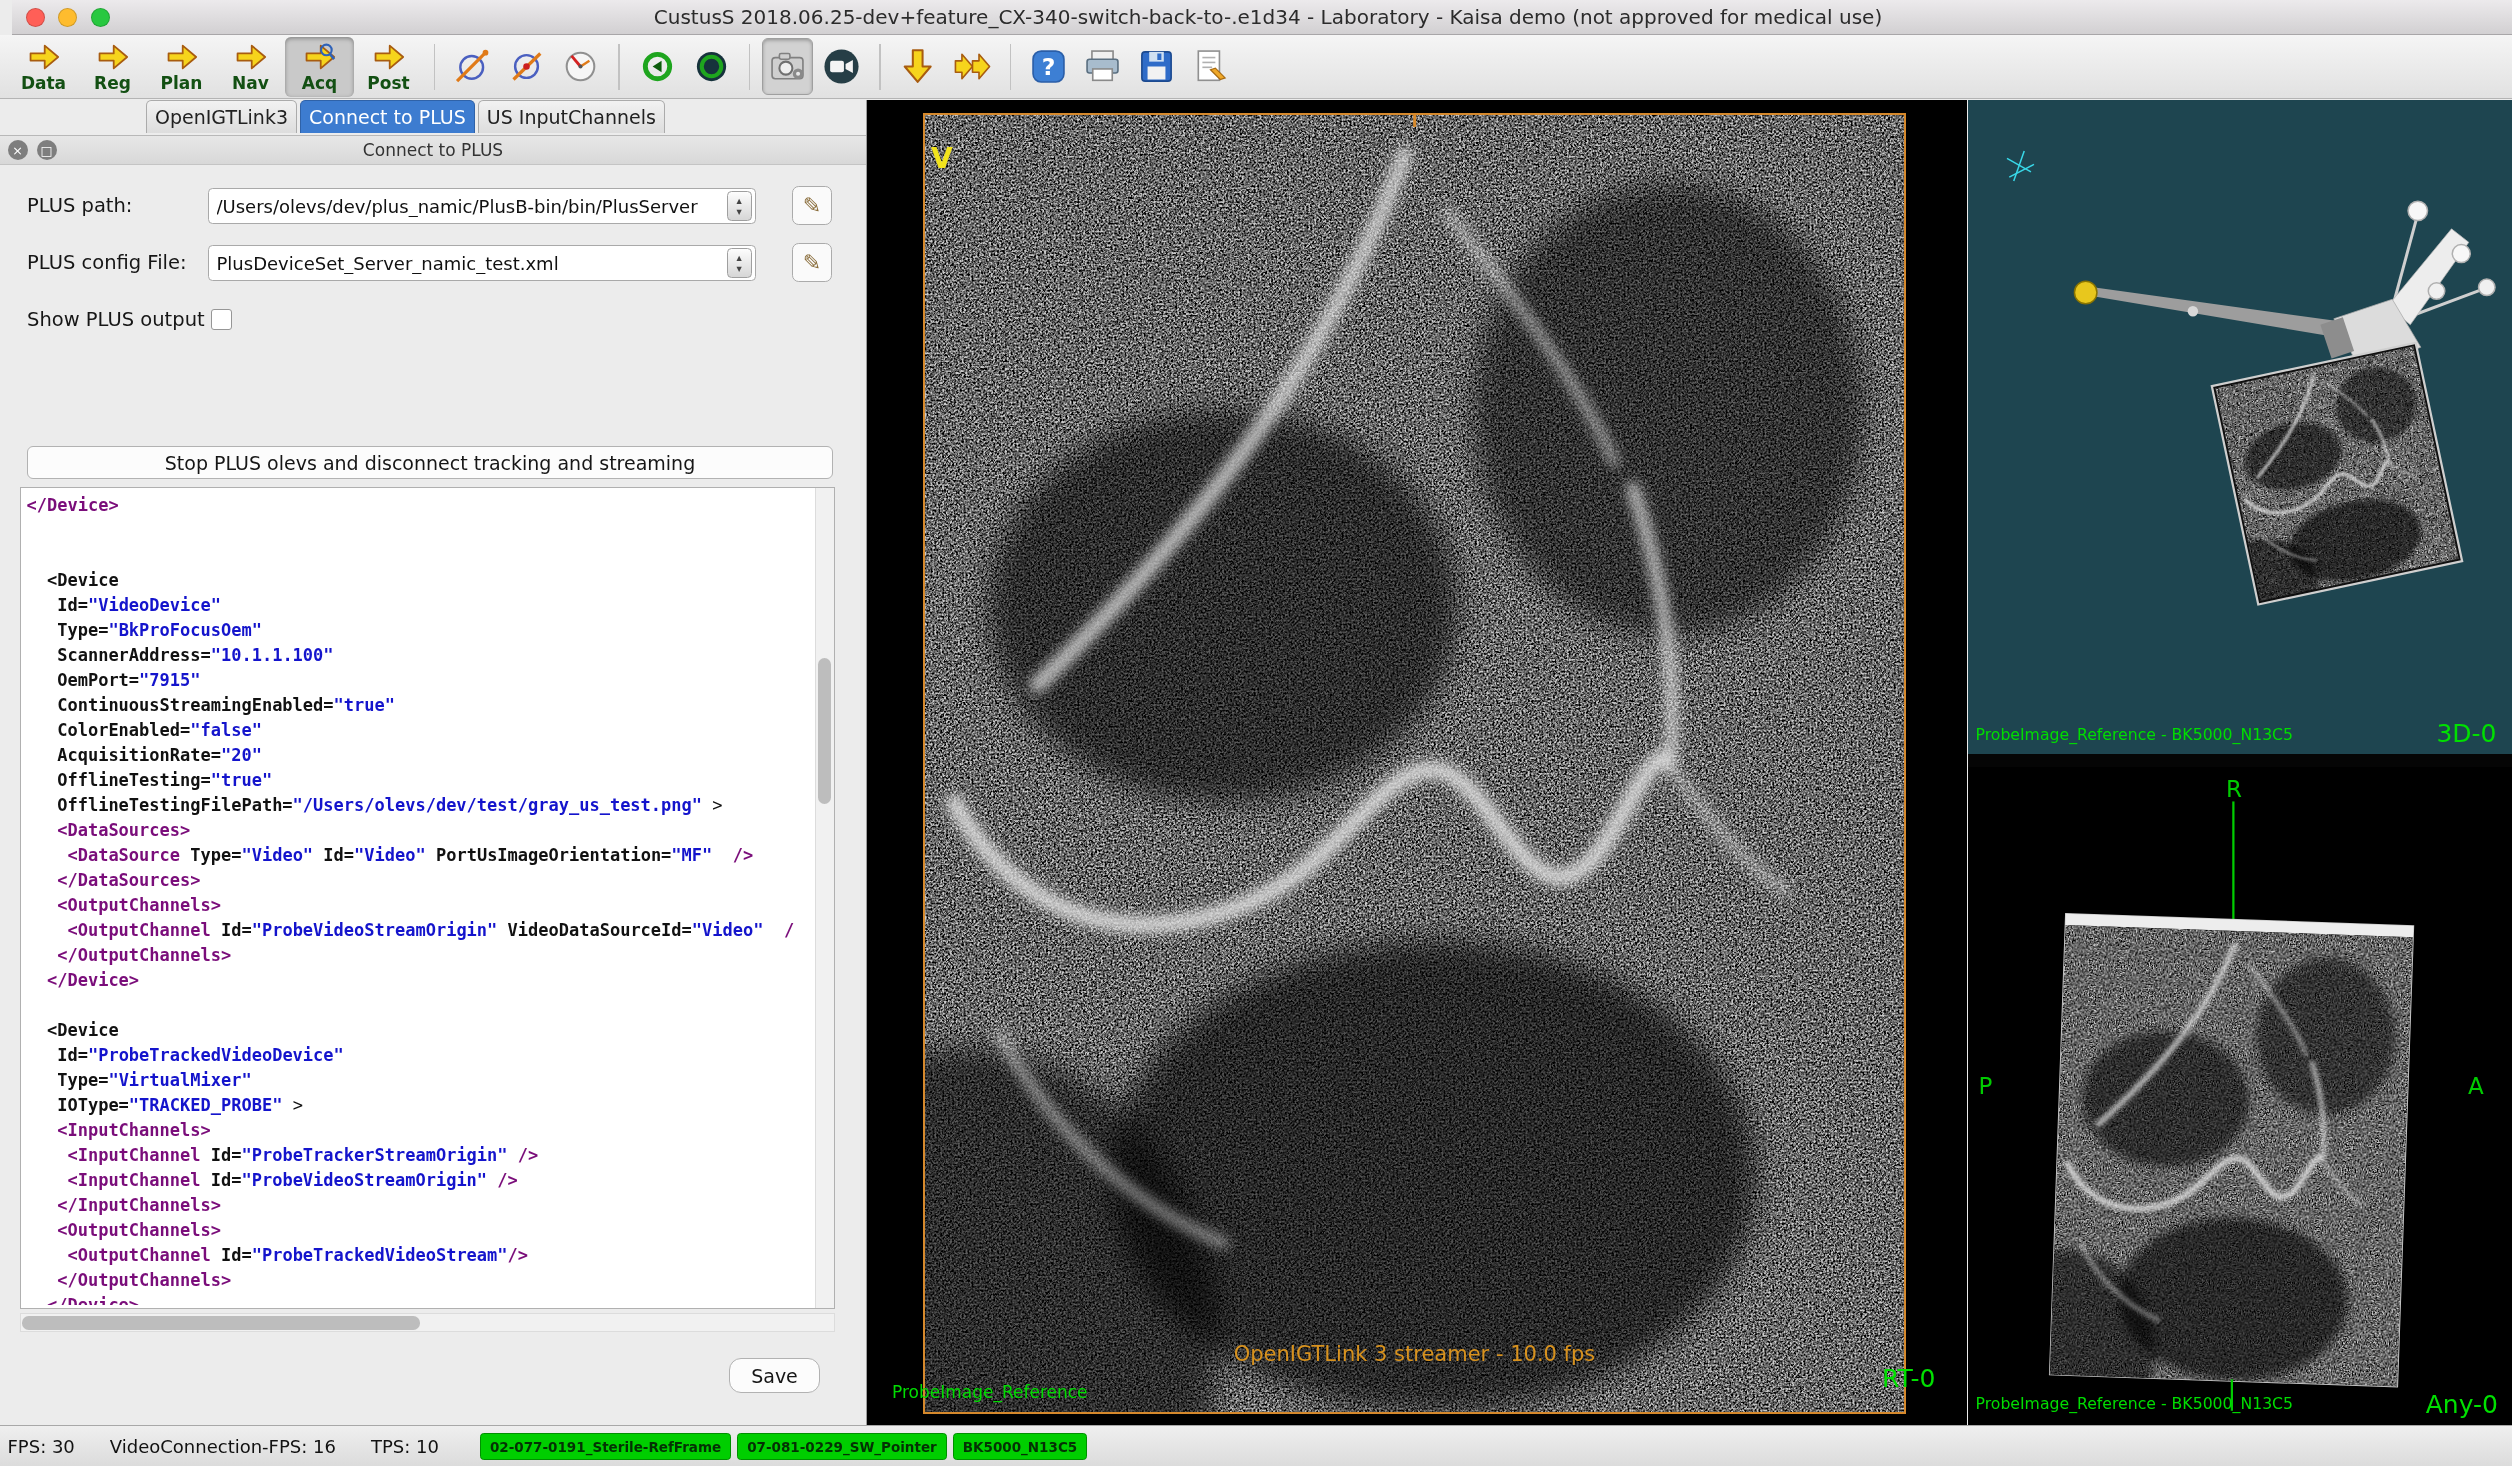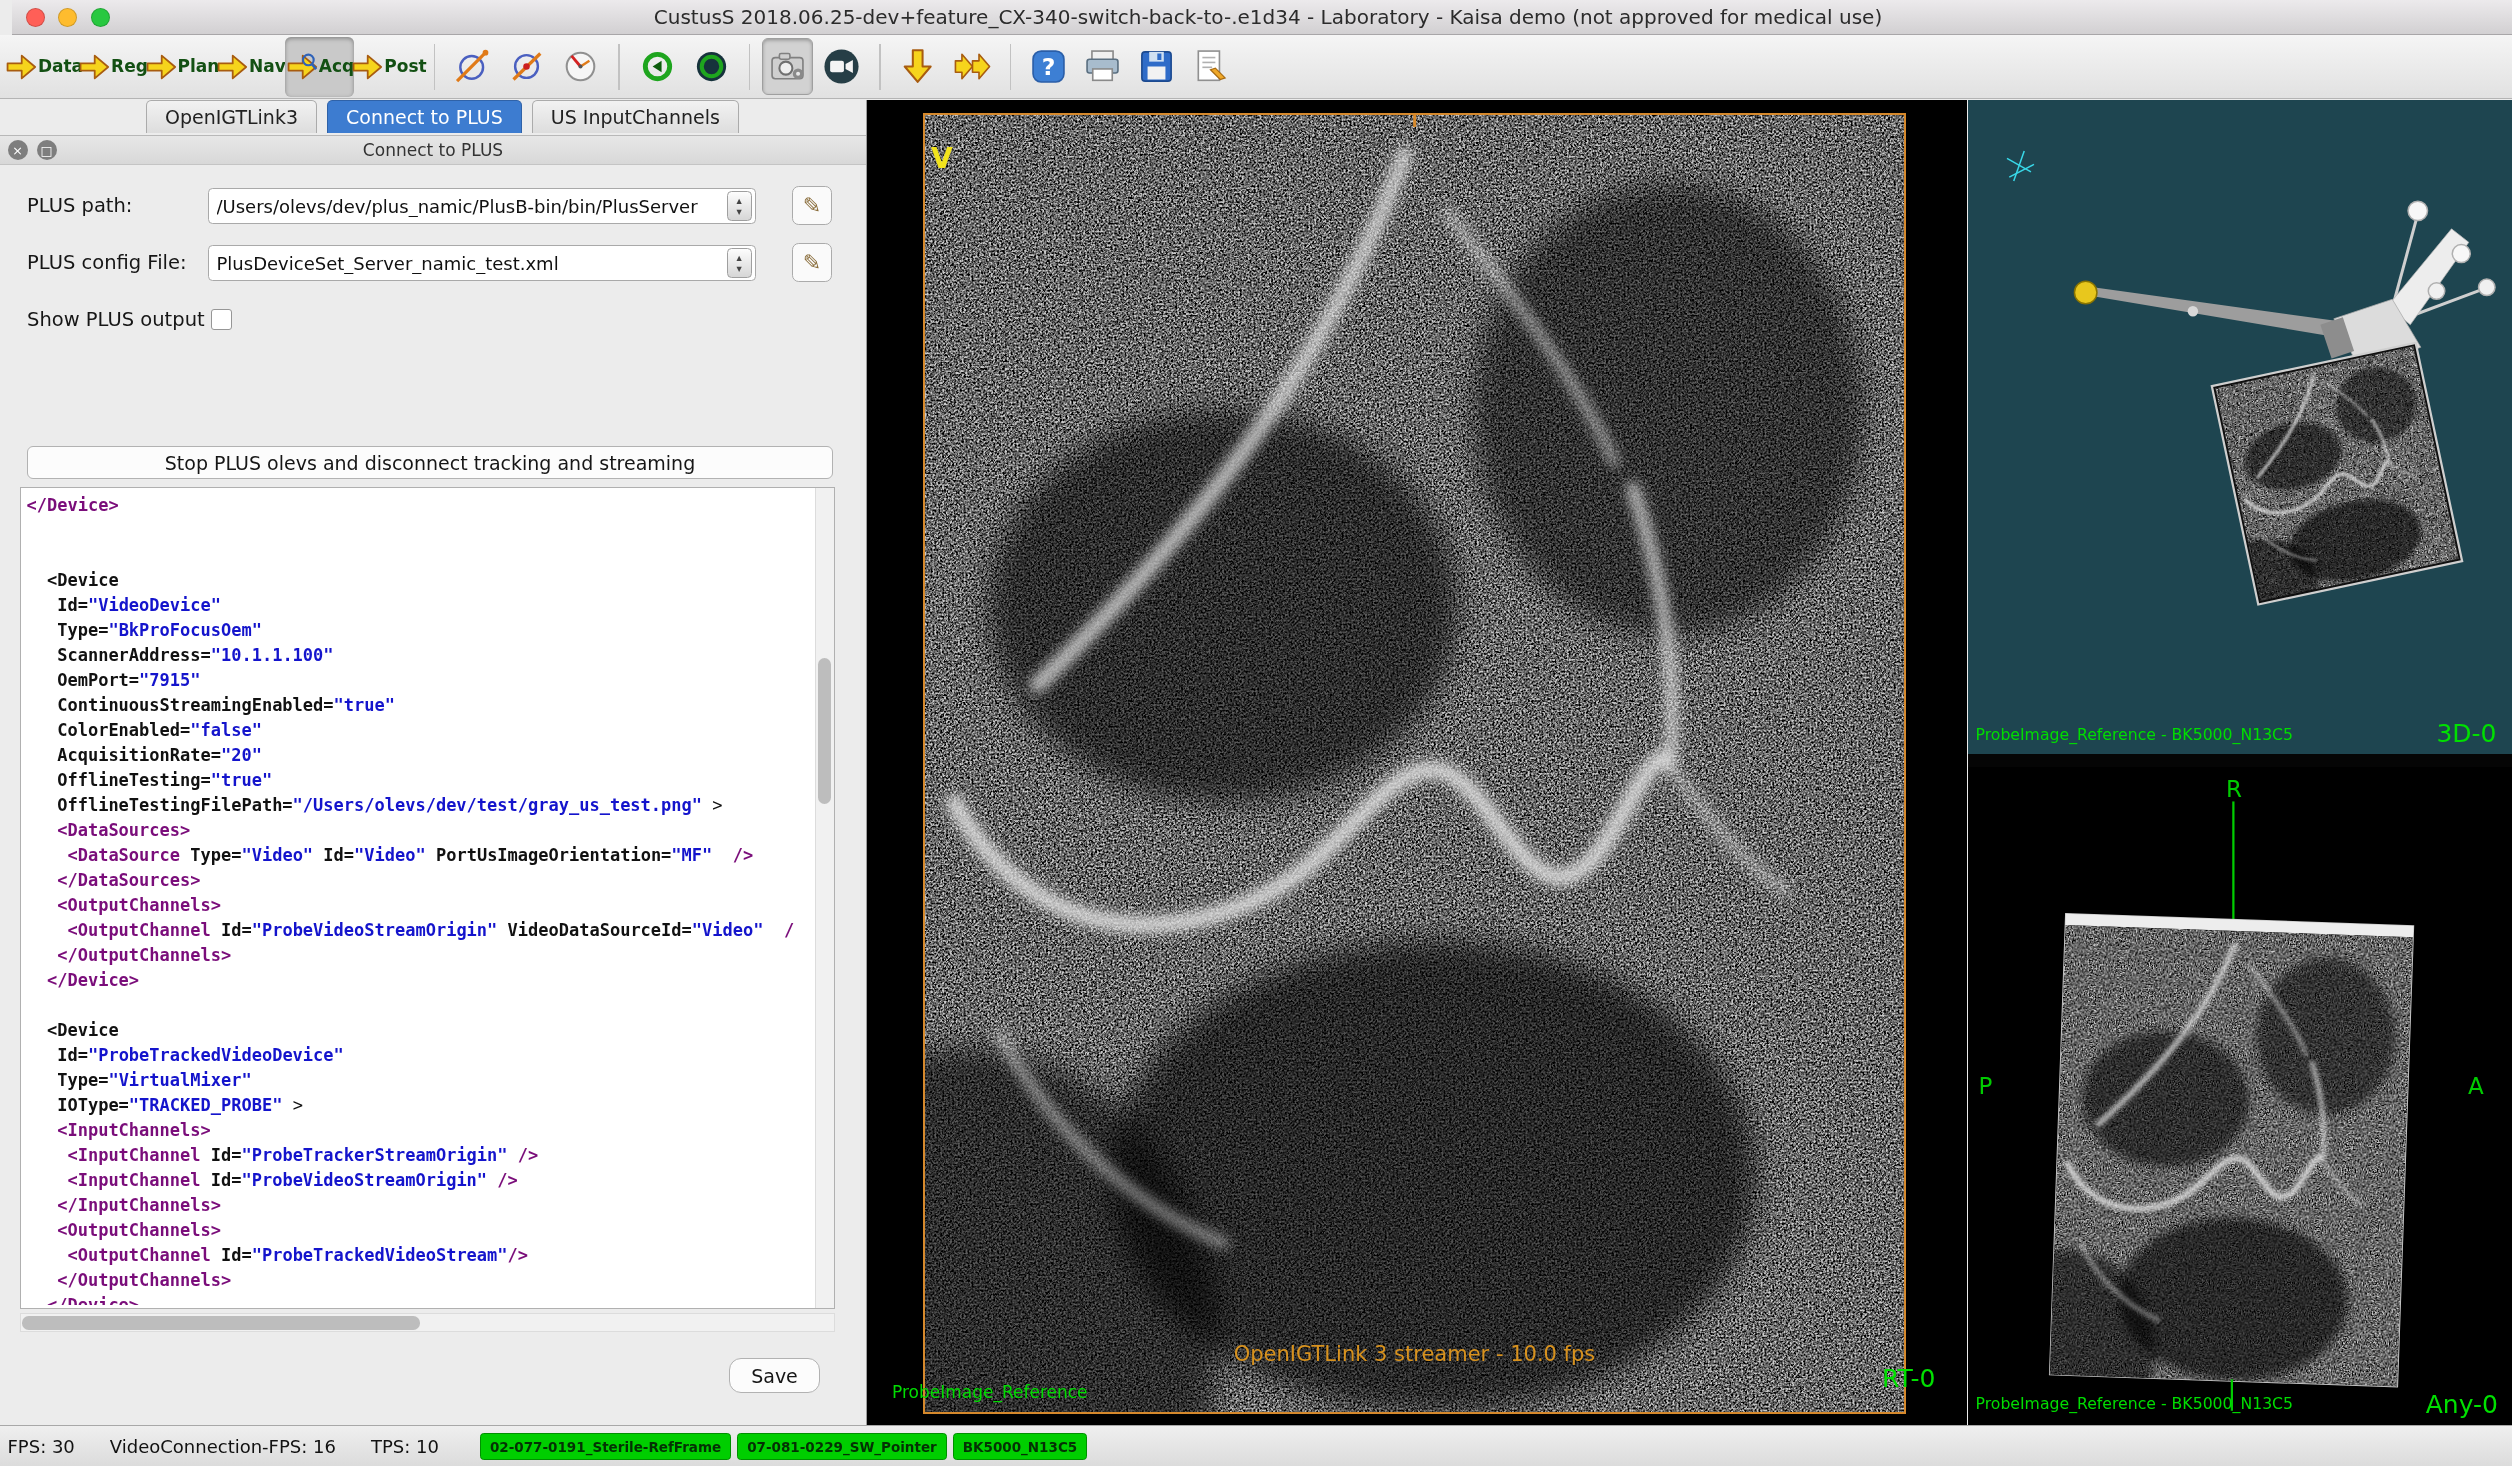--- a/index.html
+++ b/index.html
@@ -7,33 +7,33 @@
 
   
   .titlebar{position:absolute;left:12px;top:0;width:100%;height:35px;background:linear-gradient(#eceaec,#d2d0d2);border-bottom:0.7px solid #a8a6a8;display:flex;align-items:center;justify-content:center}
   .title{font-size:20px;color:#2b2b2b;white-space:nowrap}
   .traffic{position:absolute;left:13.5px;top:8.2px;display:flex;gap:13.5px}
   .light{width:19px;height:19px;border-radius:50%;border:0.7px solid rgba(0,0,0,.18)}
   .red{background:#ff5f57}.yellow{background:#febc2e}.green{background:#28c840}
 
   
   .toolbar{position:absolute;left:0;top:35px;width:100%;height:64px;background:linear-gradient(#f5f5f5,#e1e1e1);border-bottom:0.7px solid #b4b4b4;display:flex;align-items:center;padding:0 9px}
-  .wfbtn{width:69px;height:60px;display:flex;flex-direction:row;align-items:center;justify-content:center;border-radius:6px;cursor:default}
+  .wfbtn{width:69px;height:60px;display:flex;flex-direction:column;align-items:center;justify-content:center;border-radius:6px;cursor:default}
   .wfbtn.sel{background:#c9c9c9;box-shadow:inset 0 1.5px 4.5px rgba(0,0,0,.35)}
   .wficon svg{width:34px;height:34px;display:block}
   .wflabel{font-size:17px;font-weight:bold;color:#135013;margin-top:-1.5px}
   .tbsep{width:1.5px;height:46px;background:#c2c2c2;margin:0 10.5px;flex:none}
   .iconbtn{width:51px;height:57px;display:flex;align-items:center;justify-content:center;border-radius:6px;margin:0 1.5px;flex:none}
   .iconbtn.pressed{background:#d2d2d2;border:0.7px solid #9f9f9f;box-shadow:inset 0 1.5px 3.7px rgba(0,0,0,.28)}
   .tbicon svg{width:39px;height:39px;display:block}
 
   
   .leftpanel{position:absolute;left:0;top:100px;width:867px;height:1325px;background:#ececec;border-right:0.7px solid #9c9c9c}
   .tabs{position:absolute;left:146px;top:0;height:33px;display:flex}
-  .tab{height:33px;padding:0 18px;display:flex;align-items:center;font-size:19px;color:#222;background:linear-gradient(#f2f2f2,#dddddd);border:0.7px solid #ababab;border-bottom:none;border-radius:5.2px 5.2px 0 0;margin-right:10px;white-space:nowrap}
+  .tab{height:33px;padding:0 8px;display:flex;align-items:center;font-size:19px;color:#222;background:linear-gradient(#f2f2f2,#dddddd);border:0.7px solid #ababab;border-bottom:none;border-radius:5.2px 5.2px 0 0;margin-right:3px;white-space:nowrap}
   .tab.active{background:#3d7cd0;color:#fff;border-color:#2f62a8}
   .panelheader{position:absolute;left:0;top:35px;width:100%;height:30px;background:linear-gradient(#e7e7e7,#d8d8d8);border-top:0.7px solid #b8b8b8;border-bottom:0.7px solid #c4c4c4;display:flex;align-items:center;justify-content:center}
   .phtitle{font-size:17px;color:#333}
   .phbtns{position:absolute;left:7.5px;top:0;height:100%;display:flex;align-items:center;gap:9px}
   .phbtn{width:20px;height:20px;border-radius:50%;background:#7e7e7e;color:#fff;font-size:12.7px;display:flex;align-items:center;justify-content:center}
   .flabel{position:absolute;left:27px;font-size:19.5px;color:#161616;white-space:nowrap}
   .combo{position:absolute;left:208px;width:548px;height:36px;background:#fff;border:0.7px solid #a9a9a9;border-radius:4.5px;display:flex;align-items:center;padding:0 3px 0 7.5px}
   .combotext{font-size:18px;color:#101010;white-space:nowrap;overflow:hidden;flex:1}
   .stepper{width:25.5px;height:30px;margin-left:4.5px;background:linear-gradient(#fdfdfd,#d6d6d6);border:0.7px solid #9f9f9f;border-radius:4.5px;display:flex;flex-direction:column;align-items:center;justify-content:center;flex:none}
   .stepper i{font-style:normal;font-size:10.5px;line-height:11.2px;color:#444}

